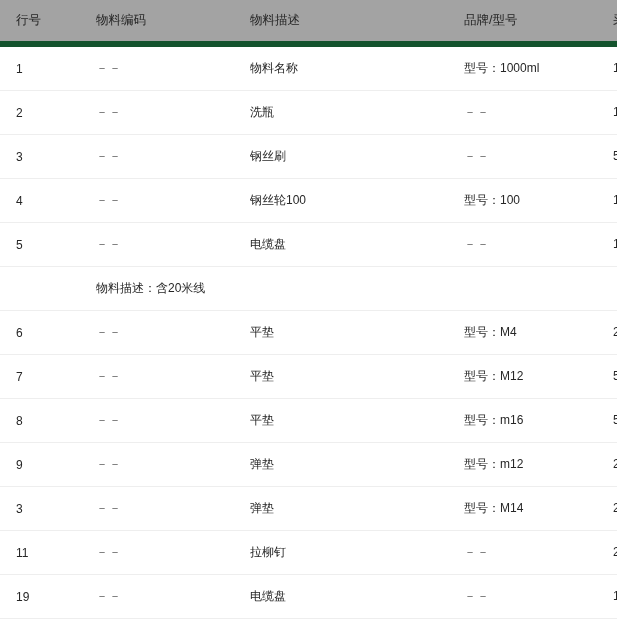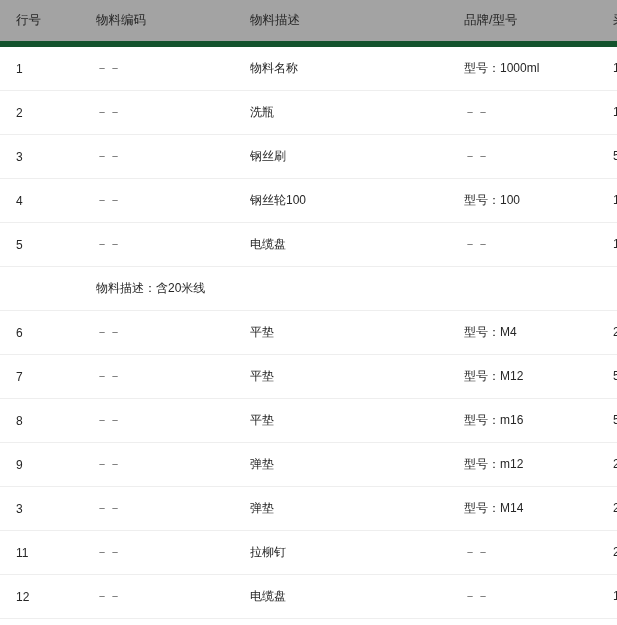--- a/index.html
+++ b/index.html
@@ -176,21 +176,21 @@
           <td class="col-qty"><span>200个</span></td>
         </tr>
         <tr>
           <td class="col-idx"><span>11</span></td>
           <td class="col-code"><span class="dash">－－</span></td>
           <td class="col-name"><span>拉柳钉</span></td>
           <td class="col-brand"><span class="dash">－－</span></td>
           <td class="col-qty"><span>2公斤</span></td>
         </tr>
         <tr>
-          <td class="col-idx"><span>12</span></td>
+          <td class="col-idx"><span>19</span></td>
           <td class="col-code"><span class="dash">－－</span></td>
           <td class="col-name"><span>电缆盘</span></td>
           <td class="col-brand"><span class="dash">－－</span></td>
           <td class="col-qty"><span>1个</span></td>
         </tr>
         <tr class="desc-row">
           <td class="col-idx"></td>
           <td colspan="4">物料描述：含50米线</td>
         </tr>
       </tbody>

